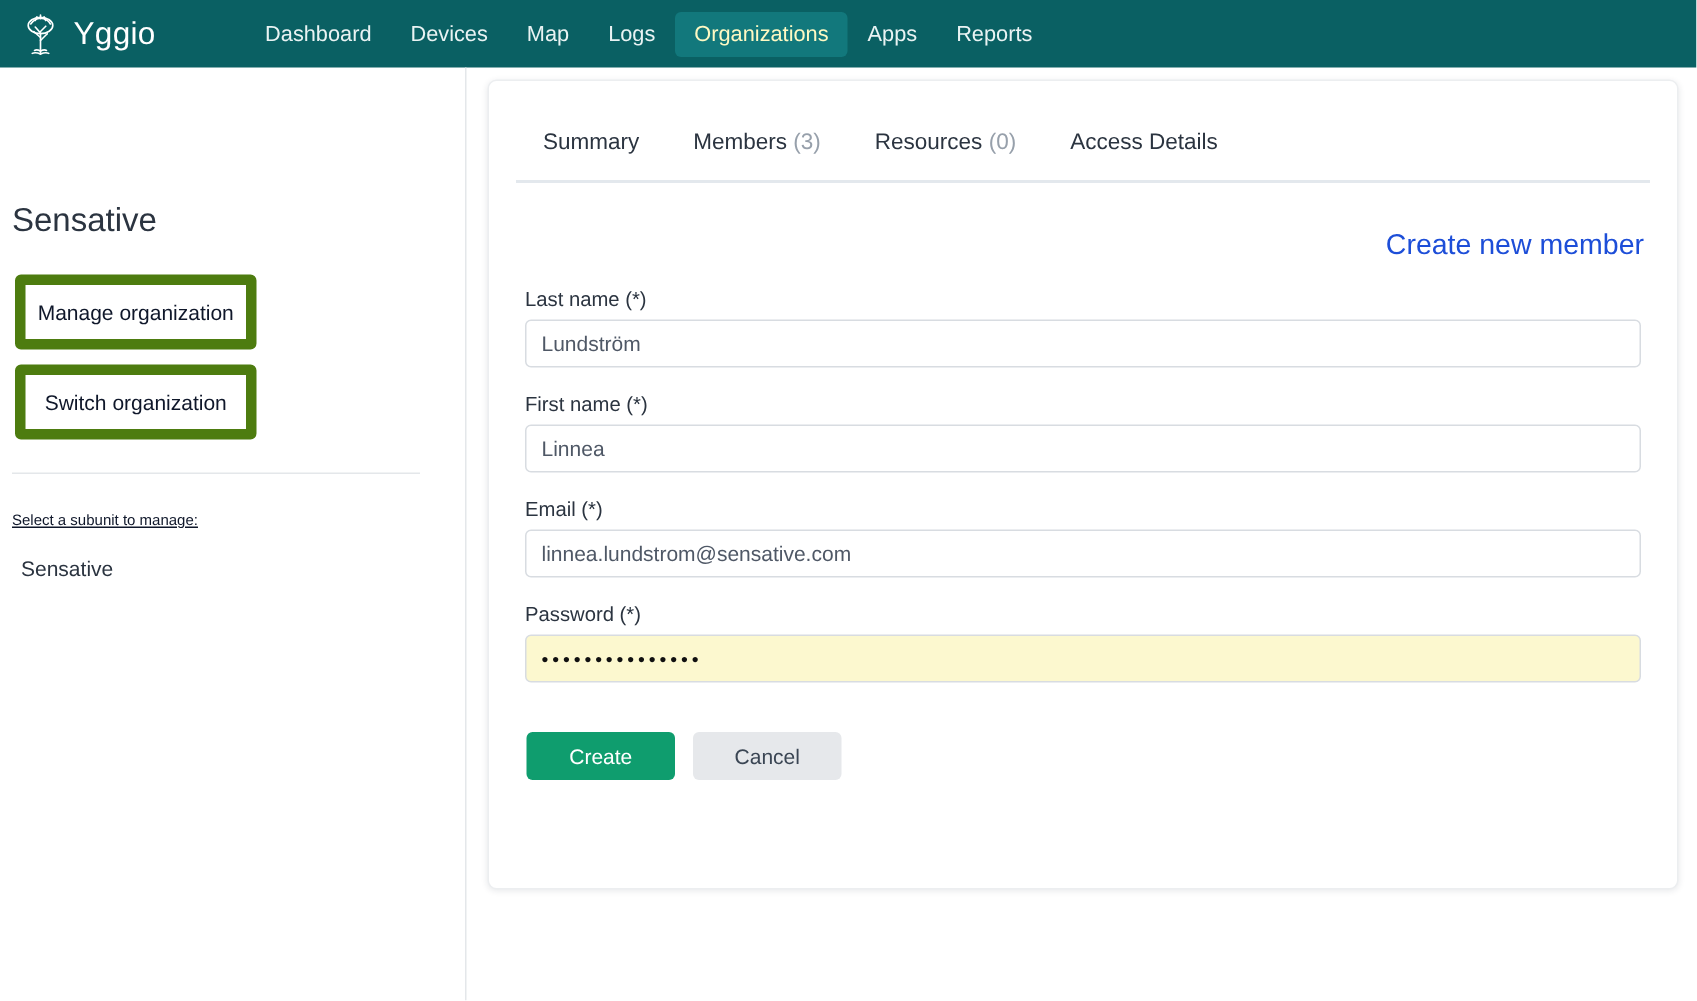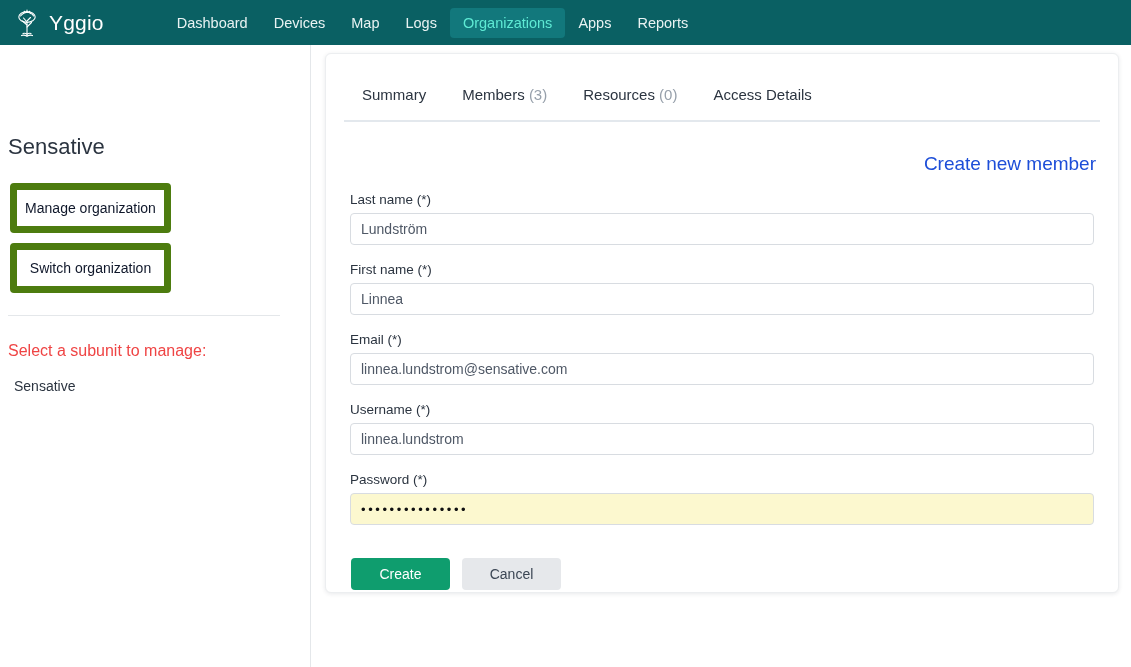--- a/index.html
+++ b/index.html
@@ -36,21 +36,21 @@
   .nav-item {
     color: #e9f3f3;
     font-size: 14.5px;
     padding: 7px 13px;
     border-radius: 4px;
     cursor: pointer;
     white-space: nowrap;
   }
   .nav-item.active {
     background: #12787c;
-    color: #5eead4;
+    color: #fef9c3;
   }
 
   
   .page {
     display: flex;
     height: 622px;
     background: #ffffff;
   }
 
   
@@ -82,23 +82,24 @@
     font-family: inherit;
   }
   .side-btn.first { margin-top: 23px; }
   .side-btn.second { margin-top: 10px; }
   .side-divider {
     height: 1px;
     background: #e4e7ea;
     margin: 22px 20px 0 8px;
   }
   .subunit-label {
-    font-size: 16px;
-    color: #ef4444;
+    font-size: 10px;
+    color: #0f172a;
     margin: 26px 0 0 8px;
+    text-decoration: underline;
   }
   .subunit-item {
     font-size: 14px;
     color: #2b3440;
     margin: 18px 0 0 14px;
     cursor: pointer;
   }
 
   
   .main {
@@ -294,24 +295,20 @@
       <div class="field">
         <label class="field-label">First name (*)</label>
         <input class="field-input" type="text" value="Linnea" style="">
       </div>
 
       <div class="field">
         <label class="field-label">Email (*)</label>
         <input class="field-input" type="text" value="linnea.lundstrom@sensative.com" style="">
       </div>
 
-      <div class="field">
-        <label class="field-label">Username (*)</label>
-        <input class="field-input" type="text" value="linnea.lundstrom" style="">
-      </div>
 
       <div class="field">
         <label class="field-label">Password (*)</label>
         <input class="field-input autofill" type="text" value="•••••••••••••••" style="">
       </div>
 
 
       <div class="actions">
         <button class="btn btn-primary">Create</button>
         <button class="btn btn-secondary">Cancel</button>

